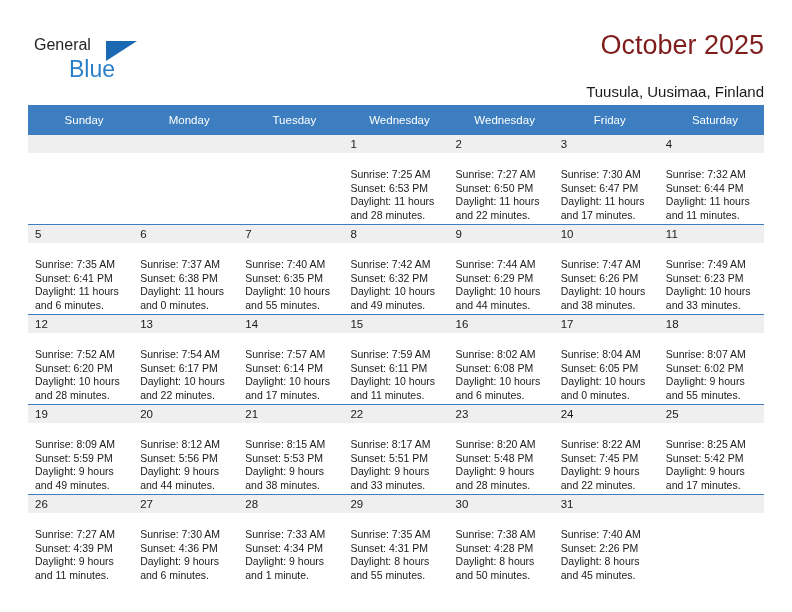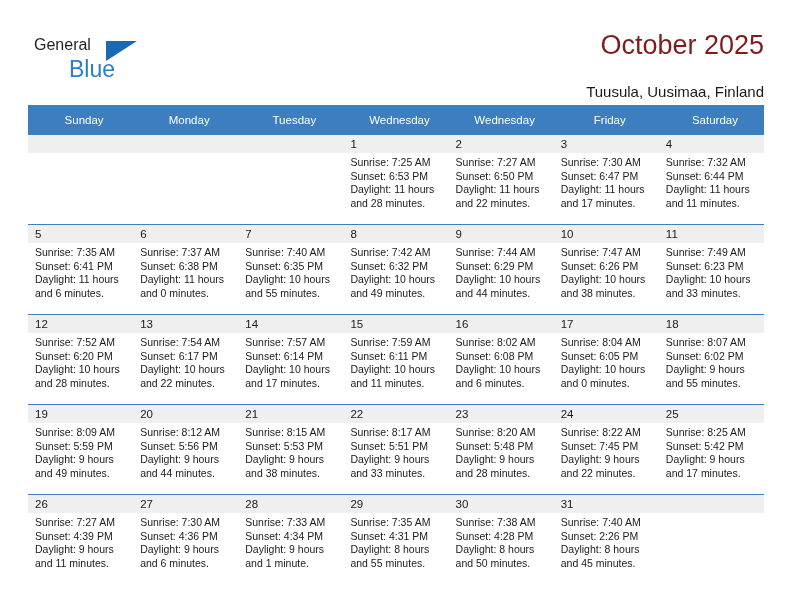--- a/index.html
+++ b/index.html
@@ -120,21 +120,21 @@
     height: 18px;
     line-height: 18px;
     padding-left: 7px;
     font-size: 11.5px;
     color: #1a1a1a;
   }
   .cell-empty .daynum-band {
     background: #efefef;
   }
   .cell-lines {
-    padding: 3px 5px 0 7px;
+    padding: 15px 5px 0 7px;
     font-size: 10.5px;
     line-height: 13.5px;
     color: #1a1a1a;
   }
   .cell-lines div {
     white-space: nowrap;
   }
 </style>
 </head>
 <body>

